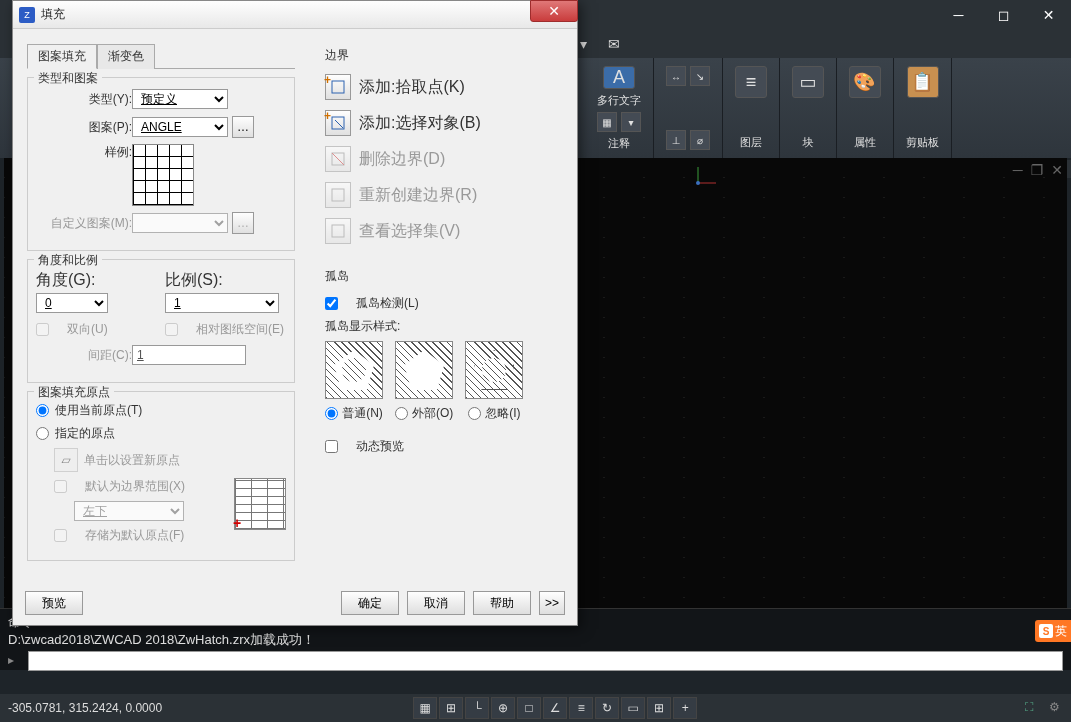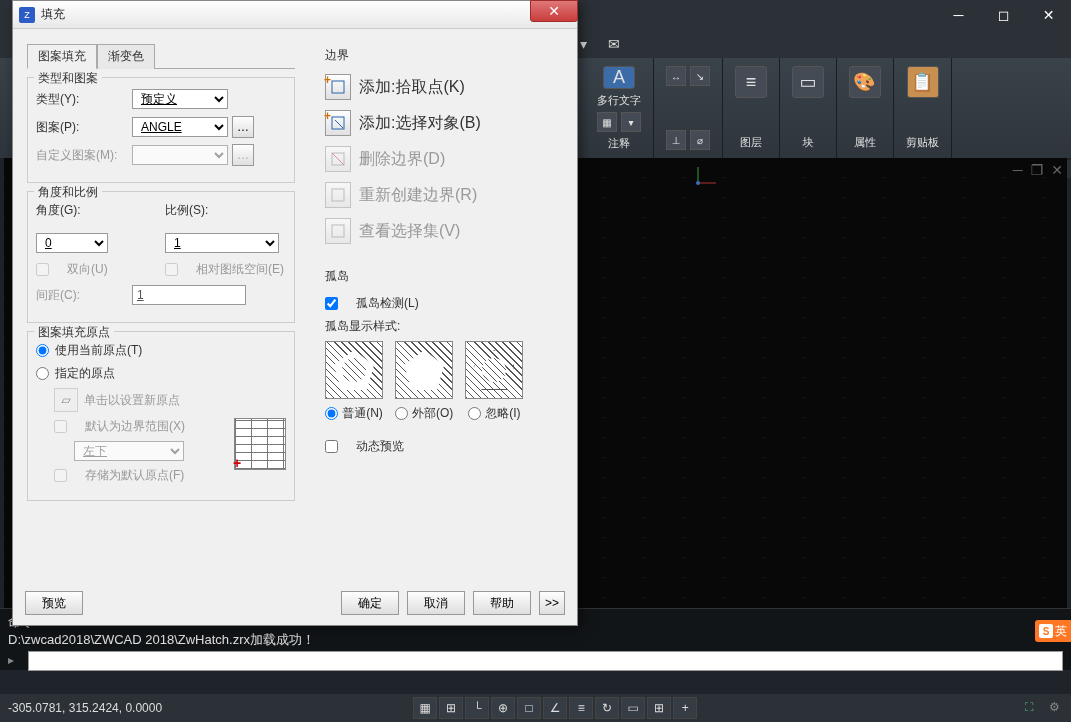--- a/index.html
+++ b/index.html
@@ -65,21 +65,21 @@
 
 .tabs { display: flex; border-bottom: 1px solid #aaa; margin-bottom: 8px; }
 .tab { padding: 3px 10px; border: 1px solid #aaa; border-bottom: none; background: #e8e8e8; font-size: 12px; position: relative; top: 1px; }
 .tab.active { background: #f0f0f0; border-bottom: 1px solid #f0f0f0; }
 
 .group { border: 1px solid #ccc; padding: 10px 8px 10px 8px; margin-bottom: 8px; position: relative; }
 .group-title { position: absolute; top: -8px; left: 6px; background: #f0f0f0; padding: 0 4px; font-size: 12px; }
 .no-border { border: none; padding: 4px 0; }
 
 .form-row { display: flex; align-items: center; margin-bottom: 6px; min-height: 22px; }
-.form-label { width: 96px; font-size: 12px; }
+.form-label { width: 96px; font-size: 12px; text-align: right; }
 .form-label.disabled { color: #999; }
 select, input[type="text"] { height: 20px; font-size: 12px; border: 1px solid #999; background: #fff; padding: 0 4px; text-decoration: underline; }
 select.wide { width: 96px; }
 select.wider { width: 114px; }
 input.num { width: 114px; }
 .small-btn { width: 22px; height: 22px; border: 1px solid #999; background: linear-gradient(#fefefe,#e0e0e0); margin-left: 4px; display: inline-flex; align-items: center; justify-content: center; font-size: 12px; }
 
 .swatch { width: 62px; height: 62px; border: 1px solid #888; background: #fff; background-image: 
   repeating-linear-gradient(0deg, #000 0 1px, transparent 1px 12px),
   repeating-linear-gradient(90deg, #000 0 1px, transparent 1px 12px);
@@ -87,21 +87,21 @@
 
 .swatch-brick { width: 52px; height: 52px; border: 1px solid #888; background: #fff; background-image: 
   repeating-linear-gradient(0deg, #777 0 1px, transparent 1px 8px),
   repeating-linear-gradient(90deg, #777 0 1px, transparent 1px 16px);
   position: relative;
 }
 .swatch-brick::after { content: "+"; position: absolute; bottom: -2px; left: -2px; color: #d00000; font-size: 14px; font-weight: bold; }
 
 .two-col-row { display: flex; gap: 8px; }
 .two-col-row > * { flex: 1; }
-.col-block .flabel { font-size: 12px; margin-bottom: 14px; display: block; }
+.col-block .flabel { font-size: 16px; margin-bottom: 2px; display: block; }
 
 label.chk { display: flex; align-items: center; gap: 18px; font-size: 12px; margin-bottom: 6px; }
 label.chk.disabled { color: #999; }
 label.rad { display: flex; align-items: center; gap: 6px; font-size: 12px; margin-bottom: 6px; }
 
 .bd-btn { display: flex; align-items: center; gap: 8px; margin-bottom: 10px; }
 .bd-icon { width: 26px; height: 26px; border: 1px solid #999; background: linear-gradient(#fefefe,#e0e0e0); display: flex; align-items: center; justify-content: center; position: relative; }
 .bd-icon.disabled { opacity: 0.5; }
 .bd-icon .plus { position: absolute; top: -2px; left: -2px; color: #d07000; font-size: 12px; font-weight: bold; }
 .bd-icon svg { width: 18px; height: 18px; }
@@ -265,20 +265,24 @@
         <div class="group-title">类型和图案</div>
         <div class="form-row">
           <span class="form-label">类型(Y):</span>
           <select class="wide"><option>预定义</option></select>
         </div>
         <div class="form-row">
           <span class="form-label">图案(P):</span>
           <select class="wide"><option>ANGLE</option></select>
           <button class="small-btn">…</button>
         </div>
+        <div class="form-row" style="align-items:flex-start;">
+          <span class="form-label">样例:</span>
+          <div class="swatch"></div>
+        </div>
         <div class="form-row">
           <span class="form-label disabled">自定义图案(M):</span>
           <select class="wide" disabled=""></select>
           <button class="small-btn" disabled="">…</button>
         </div>
       </div>
 
       <div class="group">
         <div class="group-title">角度和比例</div>
         <div class="two-col-row">

